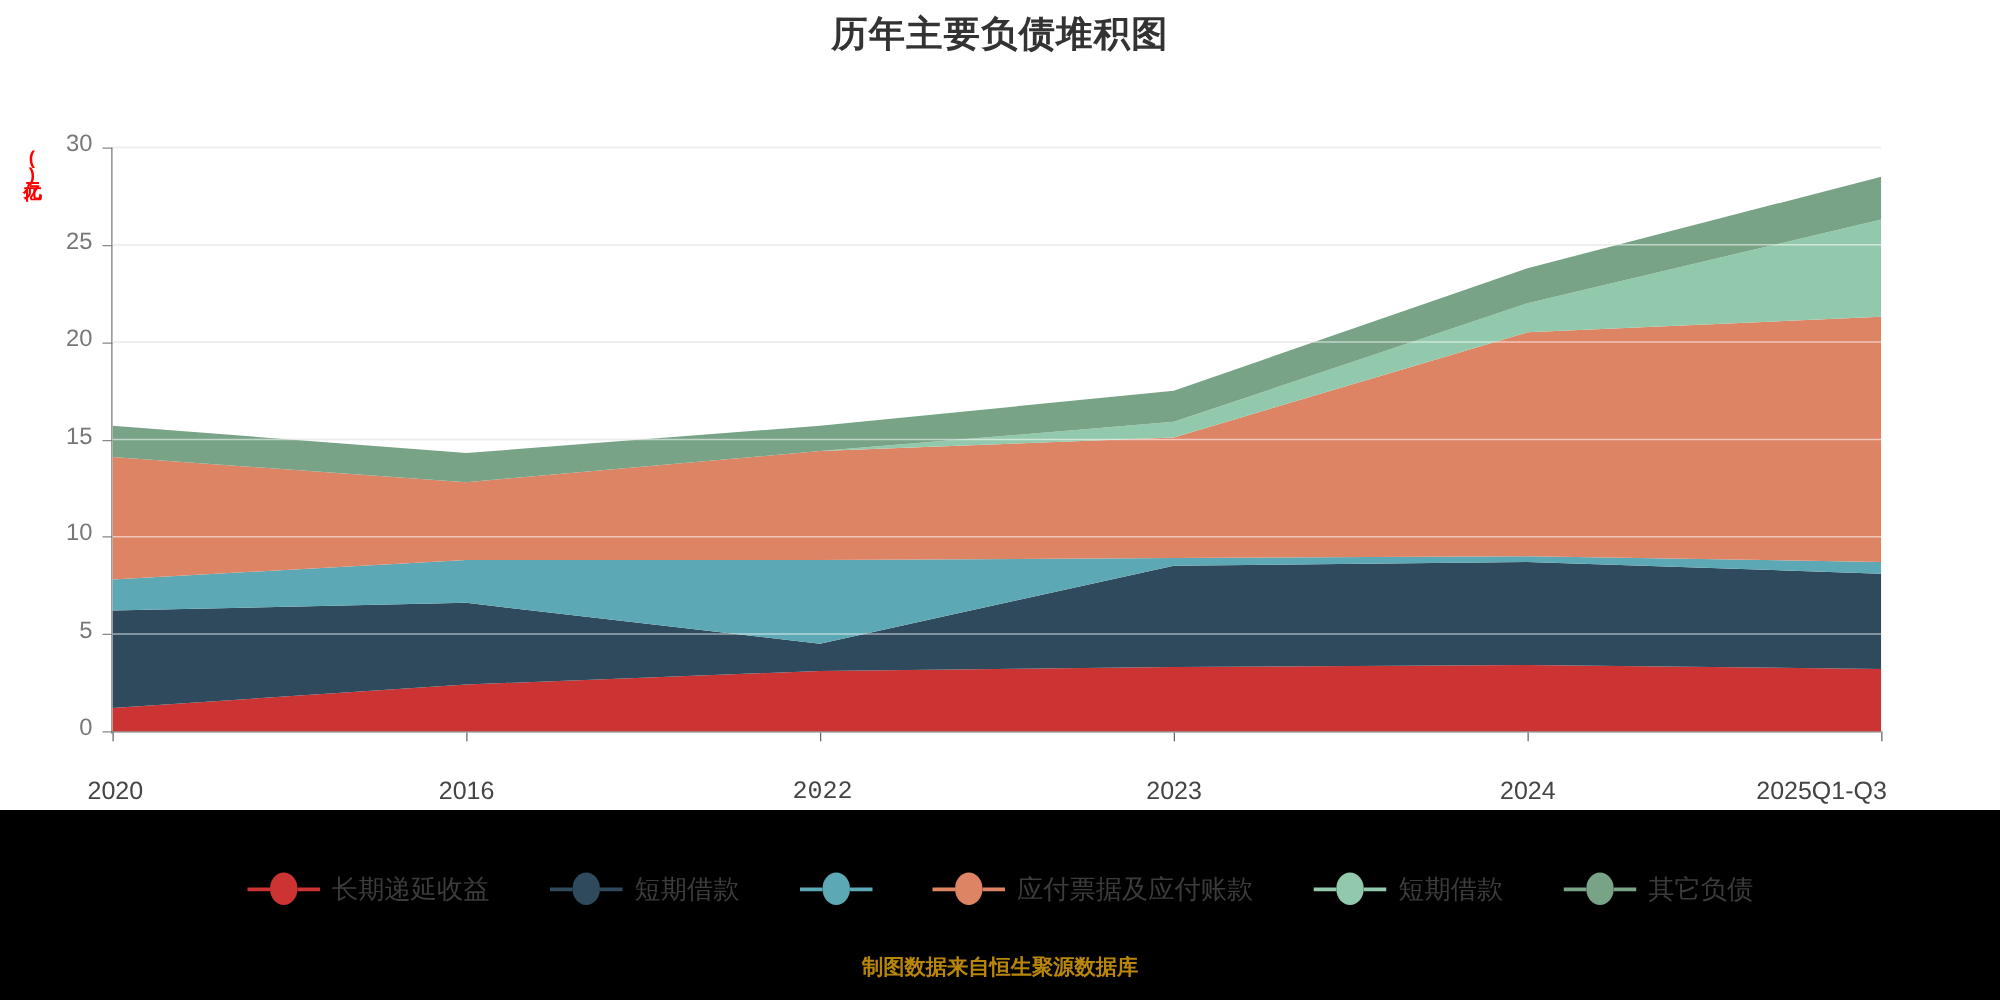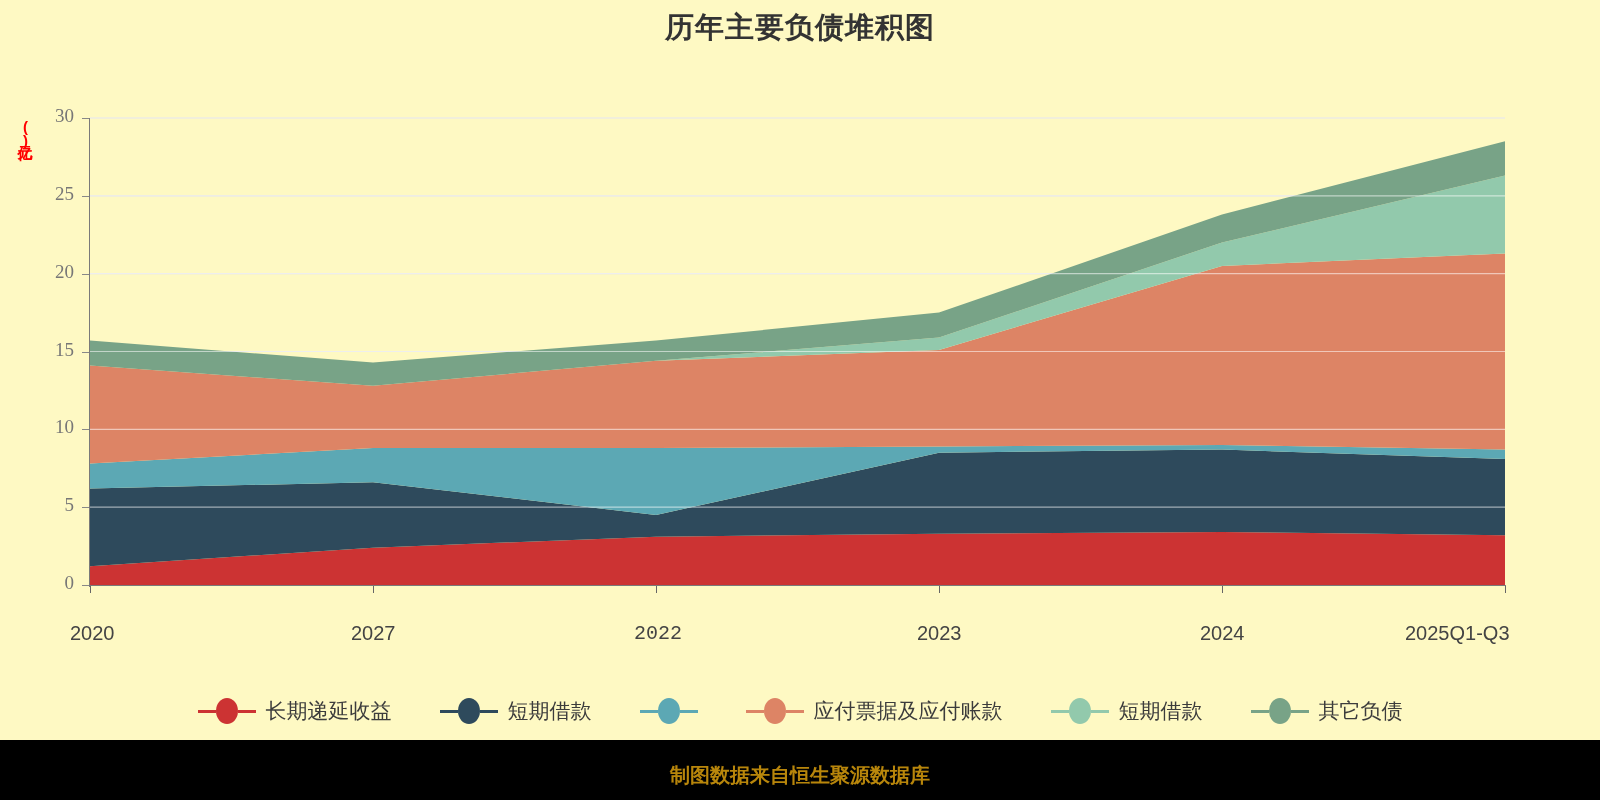--- a/index.html
+++ b/index.html
@@ -1,37 +1,37 @@
 <!DOCTYPE html>
 <html><head>
 <meta charset="utf-8">
 <style>
   html,body{margin:0;padding:0;background:#000;}
   body{width:1600px;height:800px;overflow:hidden;font-family:"Liberation Sans","DejaVu Sans",sans-serif;}
-  .page{position:relative;width:1600px;height:740px;background:#fef9c3;}
+  .page{position:relative;width:1600px;height:648px;background:#ffffff;}
 
   .chart-title{
     position:absolute;left:0;top:8px;width:1600px;text-align:center;
     font-size:29px;font-weight:bold;color:#333333;letter-spacing:1px;
   }
 
   .ylabel{
     position:absolute;left:10px;top:118px;width:24px;
     font-size:15px;font-weight:bold;color:#ff0000;
     writing-mode:vertical-rl;text-orientation:upright;
     letter-spacing:-1px;white-space:nowrap;
   }
 
   
   .plot{position:absolute;left:90px;top:110px;width:1415px;height:482px;}
   .plot svg{display:block;}
 
   .ytick{
     position:absolute;text-align:right;width:60px;
-    font-size:19px;color:#777777;font-family:Liberation Serif, serif;
+    font-size:19px;color:#777777;font-family:Liberation Sans, sans-serif;
   }
   .ytick-mark{position:absolute;width:8px;height:1px;background:#888;}
 
   .xtick{
     position:absolute;top:598px;font-size:20px;color:#444444;
     font-family:"Liberation Sans",sans-serif;white-space:nowrap;margin-top:24px;
   }
   .xtick-mark{position:absolute;width:1px;height:7px;background:#666;}
 
   .legend{
@@ -39,21 +39,21 @@
     display:flex;justify-content:center;align-items:center;gap:48px;
   }
   .legend-item{display:flex;align-items:center;gap:0px;}
   .legend-mark{display:flex;align-items:center;}
   .legend-line{width:18px;height:3px;display:block;}
   .legend-dot{width:22px;height:26px;border-radius:50%;display:block;}
   .legend-label{font-size:21px;color:#3c3c3c;margin-left:10px;white-space:nowrap;}
 
   .footer{
     position:absolute;left:0;top:762px;width:1600px;text-align:center;
-    font-size:20px;font-weight:bold;color:#b8860b;letter-spacing:0px;
+    font-size:17px;font-weight:bold;color:#b8860b;letter-spacing:0px;
   }
 </style>
 </head>
 <body>
 
 <div class="page">
 
   <div class="chart-title">历年主要负债堆积图</div>
 
   <div class="ylabel">(亿元)</div>
@@ -72,21 +72,21 @@
       <div class="ytick" style="left: 14px; top: 182.833px;">25</div>
       <div class="ytick-mark" style="left: 82px; top: 195.833px;"></div>
       <div class="ytick" style="left: 14px; top: 105px;">30</div>
       <div class="ytick-mark" style="left: 82px; top: 118px;"></div>
       <div style="position: absolute; left: 89px; top: 118px; width: 1px; height: 469px; background: rgb(122, 122, 122);"></div>
       <div style="position: absolute; left: 89px; top: 585px; width: 1417px; height: 1px; background: rgb(122, 122, 122);"></div>
     </div>
   <div id="xticks">
       <div class="xtick" style="left: 70px;">2020</div>
       <div class="xtick-mark" style="left: 90px; top: 586px;"></div>
-      <div class="xtick" style="left: 351px;">2027</div>
+      <div class="xtick" style="left: 351px;">2016</div>
       <div class="xtick-mark" style="left: 373px; top: 586px;"></div>
       <div class="xtick" style="left: 634px; font-family: Liberation Mono, monospace;">2022</div>
       <div class="xtick-mark" style="left: 656px; top: 586px;"></div>
       <div class="xtick" style="left: 917px;">2023</div>
       <div class="xtick-mark" style="left: 939px; top: 586px;"></div>
       <div class="xtick" style="left: 1200px;">2024</div>
       <div class="xtick-mark" style="left: 1222px; top: 586px;"></div>
       <div class="xtick" style="left: 1405px;">2025Q1-Q3</div>
       <div class="xtick-mark" style="left: 1505px; top: 586px;"></div>
     </div>

